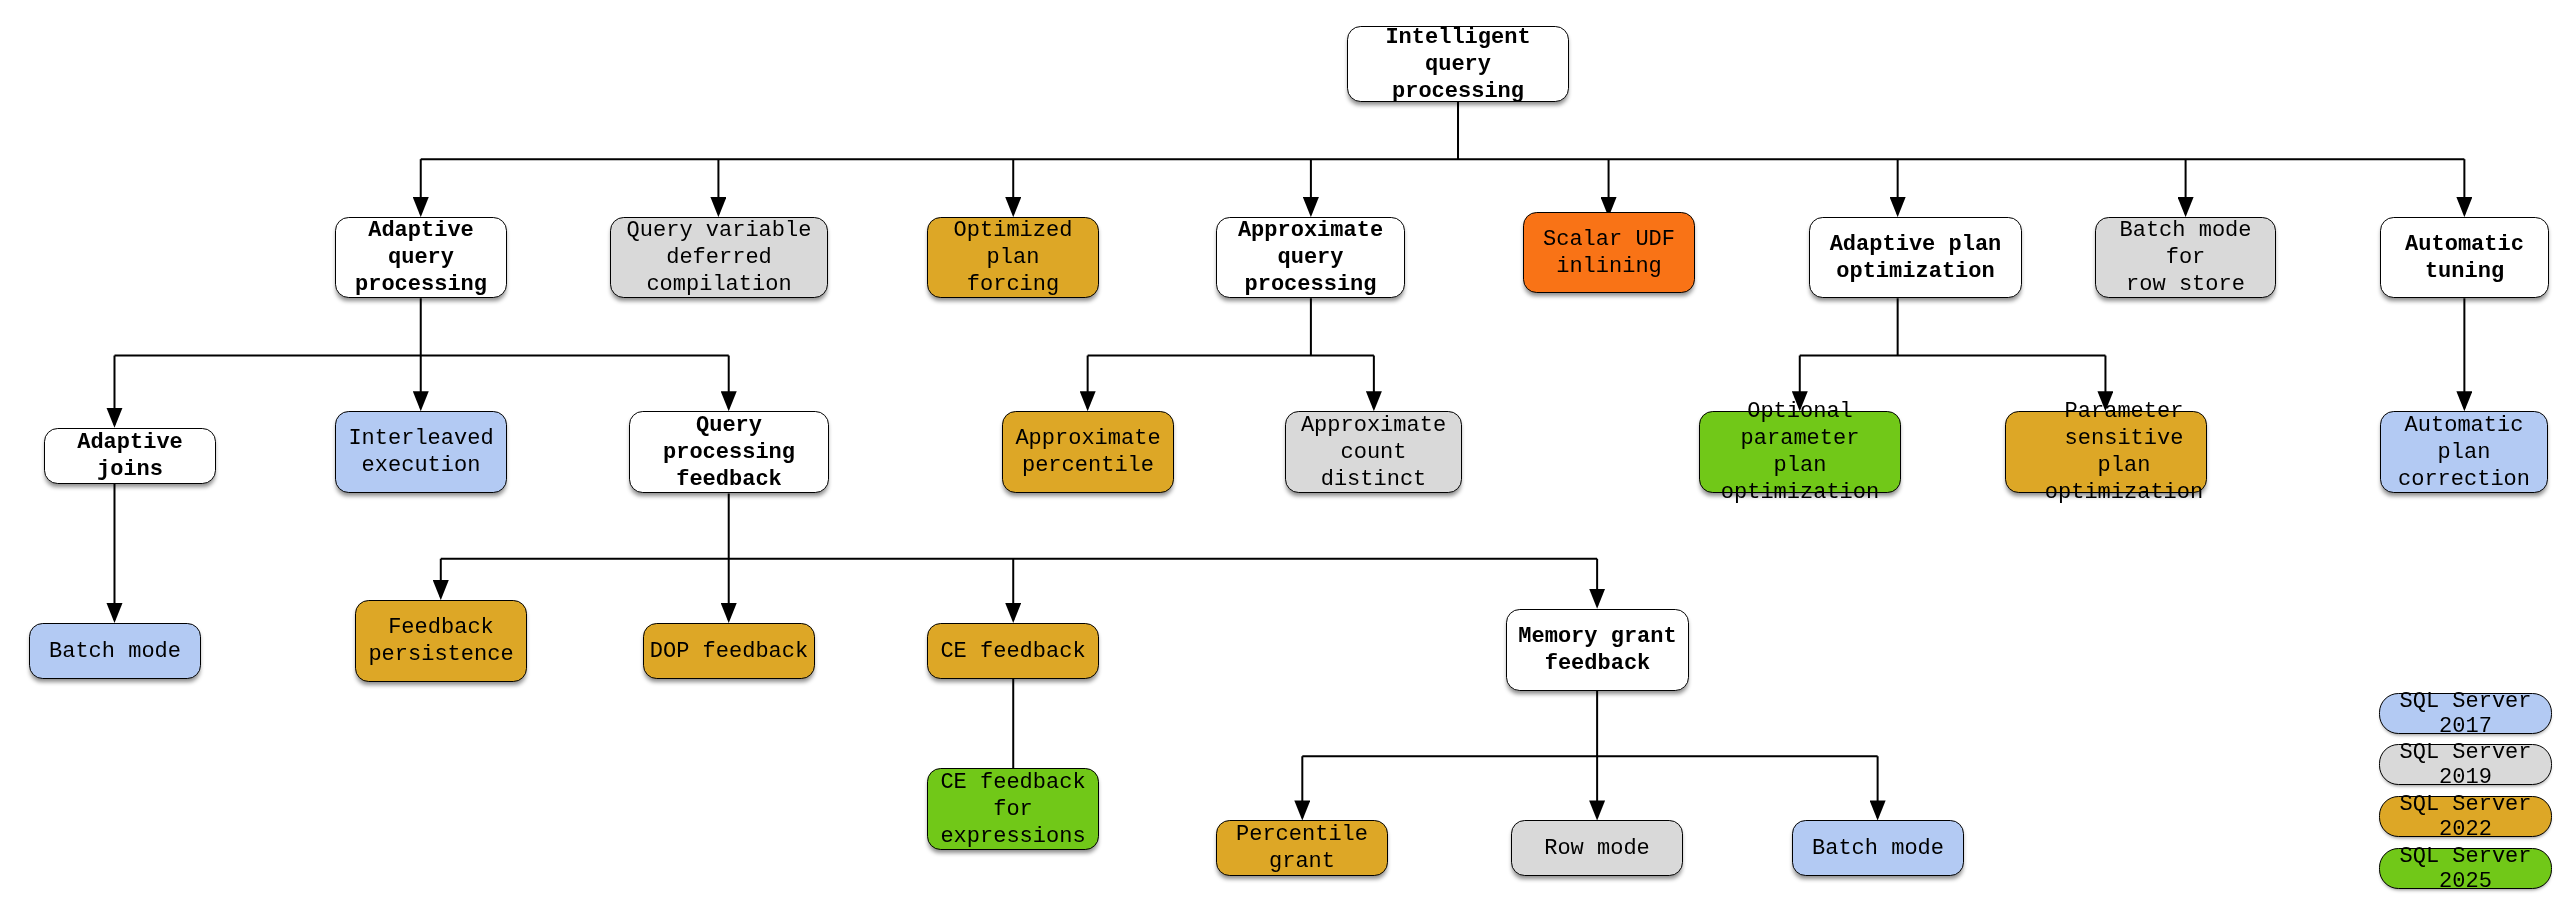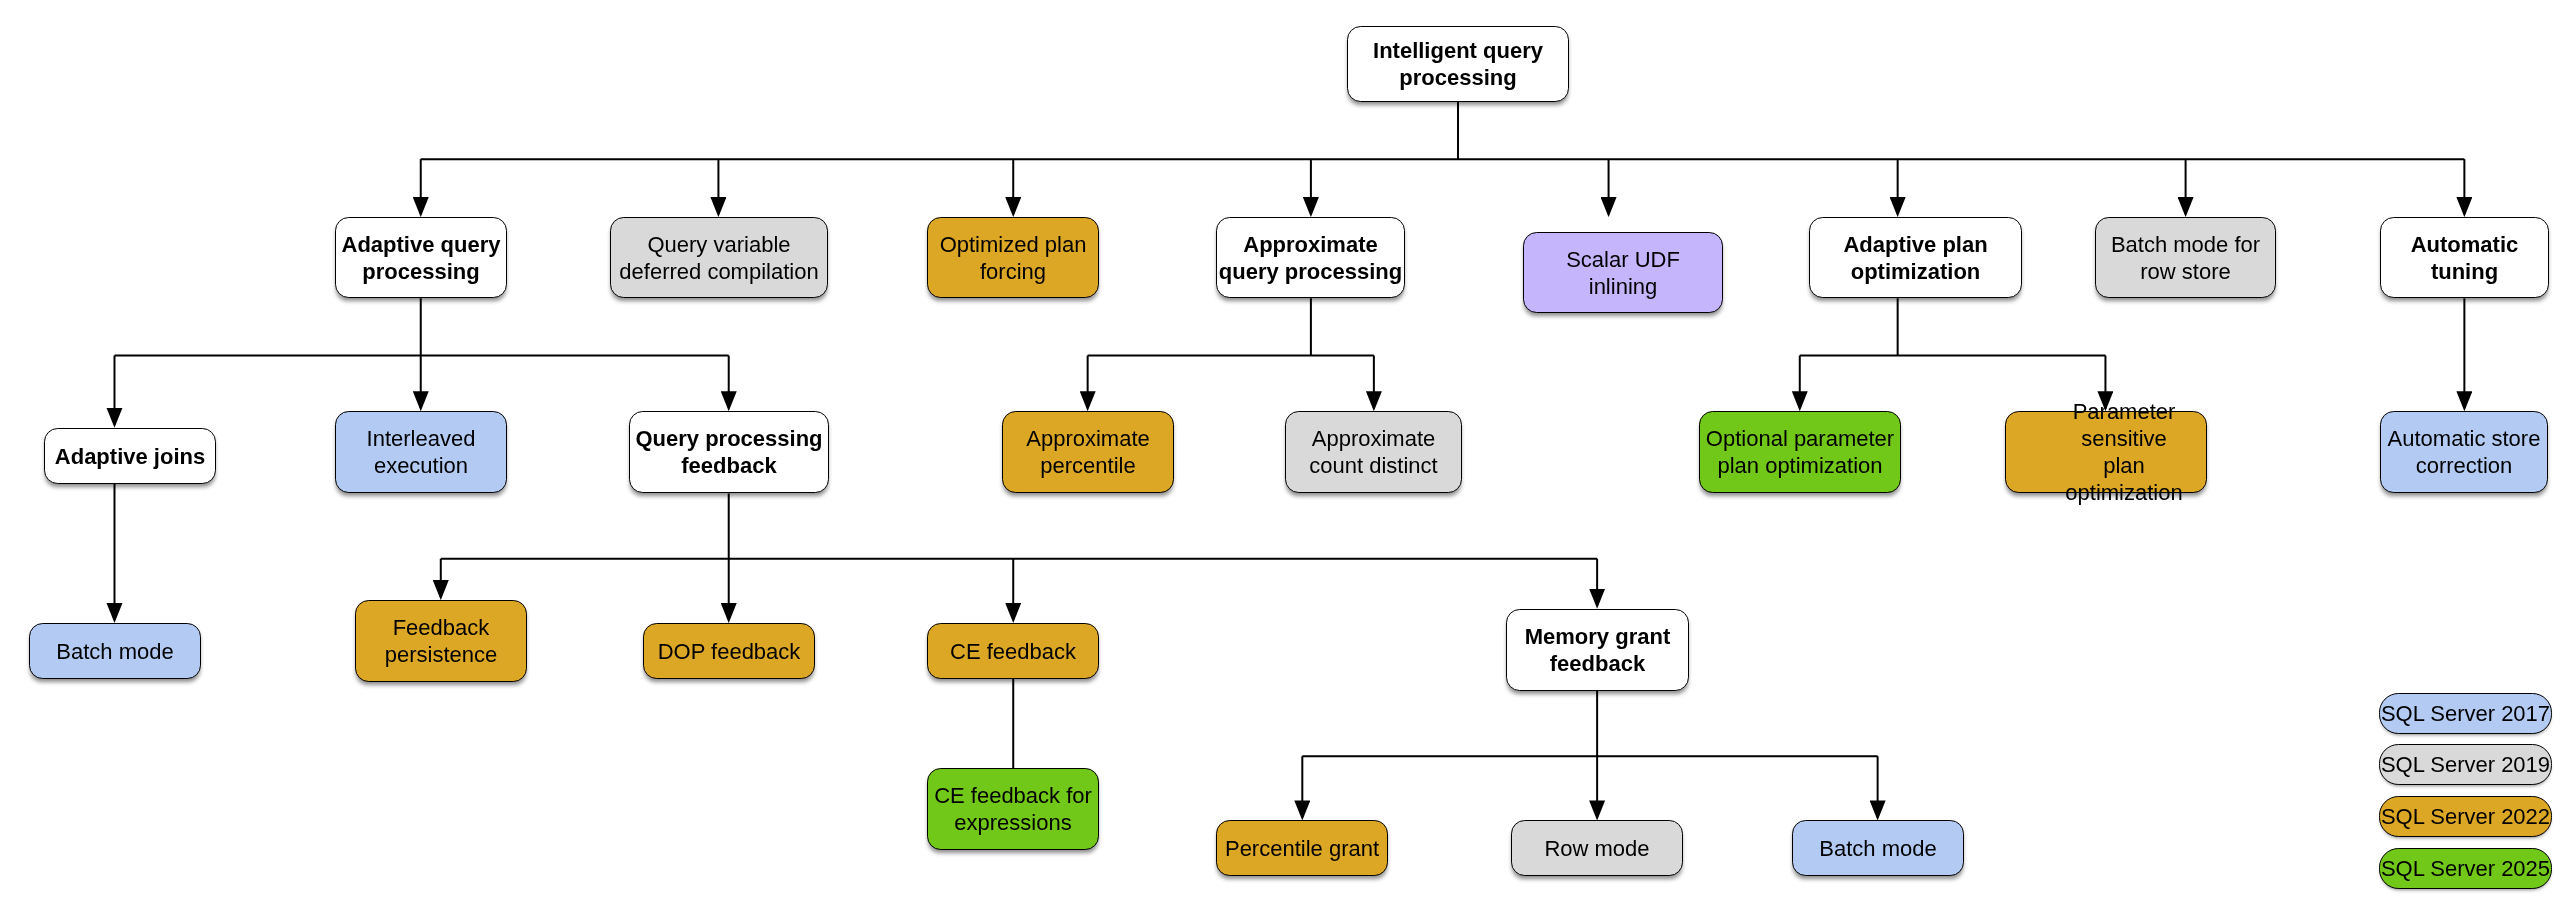--- a/index.html
+++ b/index.html
@@ -1,17 +1,17 @@
 <!DOCTYPE html>
 <html style="font-size:9.2px"><head>
 <meta charset="utf-8">
 <style>
   html,body{margin:0;padding:0;background:#fff;}
   #canvas{position:relative;width:2576px;height:916px;background:#fff;overflow:hidden;
-          font-family:Liberation Sans, sans-serif;}
+          font-family:Liberation Mono, monospace;}
   #wires{position:absolute;left:0;top:0;}
   .node{position:absolute;display:flex;align-items:center;justify-content:center;
         text-align:center;white-space:pre-line;color:#000;font-size:22px;line-height:27px;
         border:1.7px solid #000;border-radius:13.7px;box-sizing:border-box;
         box-shadow:0 4px 4.6px -1.7px rgba(0,0,0,.45);}
   .bold{font-weight:bold;}
   .pill{position:absolute;display:flex;align-items:center;justify-content:center;
         font-size:22px;border:1.7px solid #000;border-radius:19.5px;box-sizing:border-box;
         text-align:center;color:#000000;box-shadow:0 2.9px 3.4px -1.7px rgba(0,0,0,.4);}
 </style>
@@ -70,21 +70,21 @@
 processing</div>
 
   <div class="node bold" style="left: 335px; top: 217px; width: 172px; height: 81px; background: rgb(255, 255, 255);">Adaptive query
 processing</div>
   <div class="node" style="left: 610px; top: 217px; width: 218px; height: 81px; background: rgb(217, 217, 217);">Query variable
 deferred compilation</div>
   <div class="node" style="left: 927px; top: 217px; width: 172px; height: 81px; background: rgb(221, 167, 38);">Optimized plan
 forcing</div>
   <div class="node bold" style="left: 1216px; top: 217px; width: 189px; height: 81px; background: rgb(255, 255, 255);">Approximate
 query processing</div>
-  <div class="node" style="left: 1523px; top: 232px; width: 200px; height: 81px; background: #c4b5fd;">Scalar UDF
+  <div class="node" style="left: 1523px; top: 212px; width: 172px; height: 81px; background: #f97316;">Scalar UDF
 inlining</div>
   <div class="node bold" style="left: 1809px; top: 217px; width: 213px; height: 81px; background: rgb(255, 255, 255);">Adaptive plan
 optimization</div>
   <div class="node" style="left: 2095px; top: 217px; width: 181px; height: 81px; background: rgb(217, 217, 217);">Batch mode for
 row store</div>
   <div class="node bold" style="left: 2380px; top: 217px; width: 169px; height: 81px; background: rgb(255, 255, 255);">Automatic
 tuning</div>
 
   <div class="node bold" style="left: 29px; top: 428px; width: 172px; height: 56px; background: rgb(255, 255, 255); margin-left: 15px;">Adaptive joins</div>
   <div class="node" style="left: 335px; top: 411px; width: 172px; height: 82px; background: rgb(179, 202, 243);">Interleaved
@@ -92,21 +92,21 @@
   <div class="node bold" style="left: 629px; top: 411px; width: 200px; height: 82px; background: rgb(255, 255, 255);">Query processing
 feedback</div>
   <div class="node" style="left: 1002px; top: 411px; width: 172px; height: 82px; background: rgb(221, 167, 38);">Approximate
 percentile</div>
   <div class="node" style="left: 1285px; top: 411px; width: 177px; height: 82px; background: rgb(217, 217, 217);">Approximate
 count distinct</div>
   <div class="node" style="left: 1699px; top: 411px; width: 202px; height: 82px; background: rgb(113, 200, 24);">Optional parameter
 plan optimization</div>
   <div class="node" style="left: 2005px; top: 411px; width: 202px; height: 82px; background: rgb(221, 167, 38); padding-left: 36px;">Parameter sensitive
 plan optimization</div>
-  <div class="node" style="left: 2380px; top: 411px; width: 168px; height: 82px; background: rgb(179, 202, 243);">Automatic store
+  <div class="node" style="left: 2380px; top: 411px; width: 168px; height: 82px; background: rgb(179, 202, 243);">Automatic plan
 correction</div>
 
   <div class="node" style="left: 29px; top: 623px; width: 172px; height: 56px; background: rgb(179, 202, 243);">Batch mode</div>
   <div class="node" style="left: 355px; top: 600px; width: 172px; height: 82px; background: rgb(221, 167, 38);">Feedback
 persistence</div>
   <div class="node" style="left: 643px; top: 623px; width: 172px; height: 56px; background: rgb(221, 167, 38);">DOP feedback</div>
   <div class="node" style="left: 927px; top: 623px; width: 172px; height: 56px; background: rgb(221, 167, 38);">CE feedback</div>
   <div class="node bold" style="left: 1506px; top: 609px; width: 183px; height: 82px; background: rgb(255, 255, 255);">Memory grant
 feedback</div>
 

